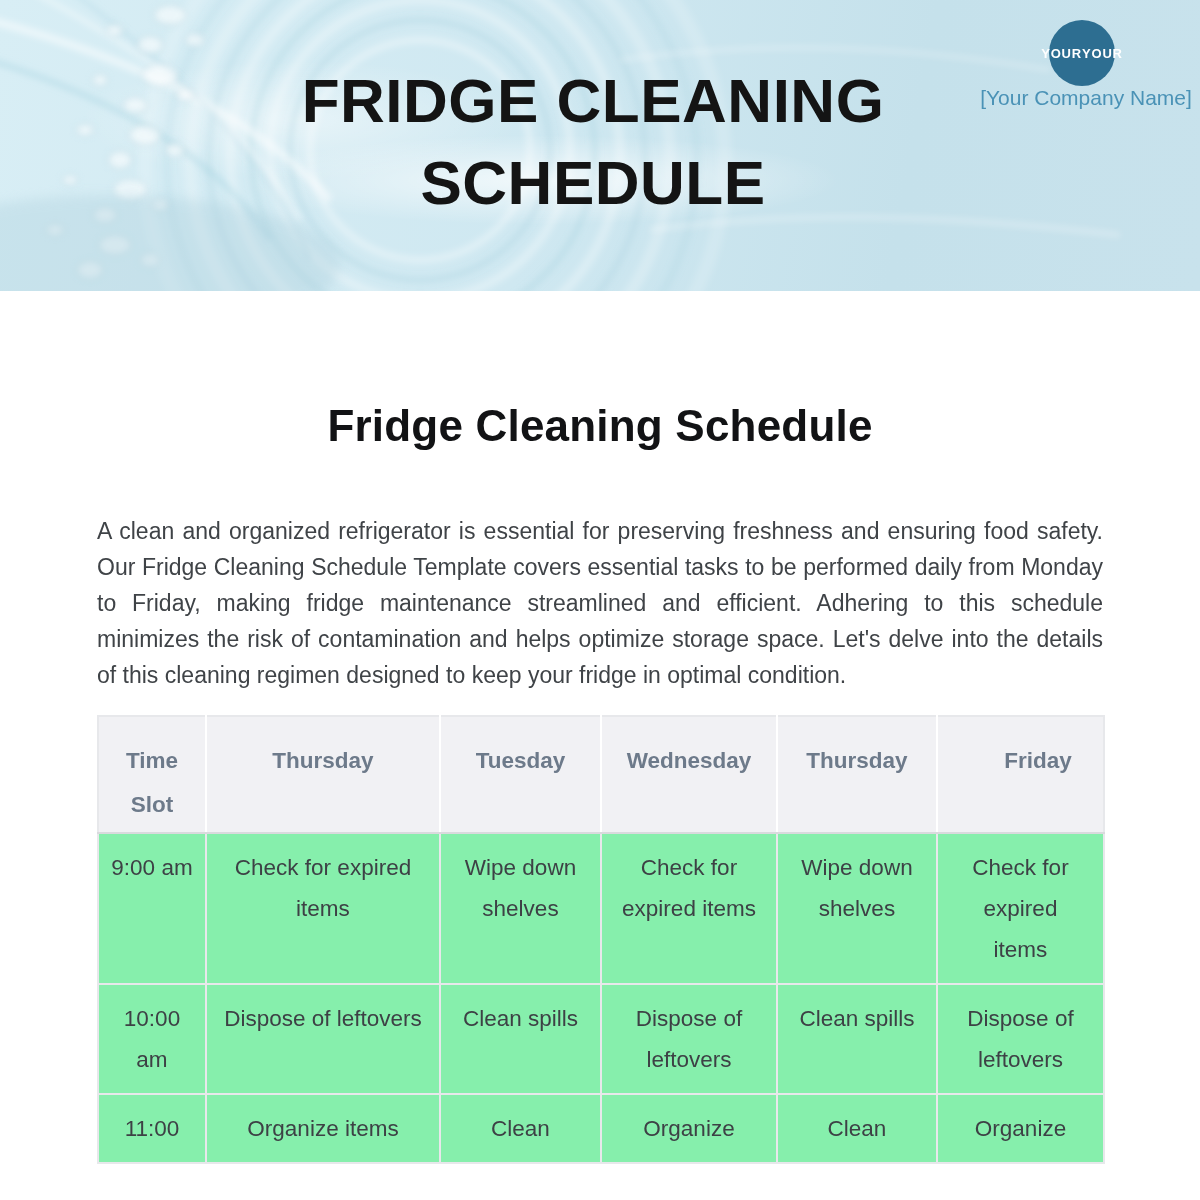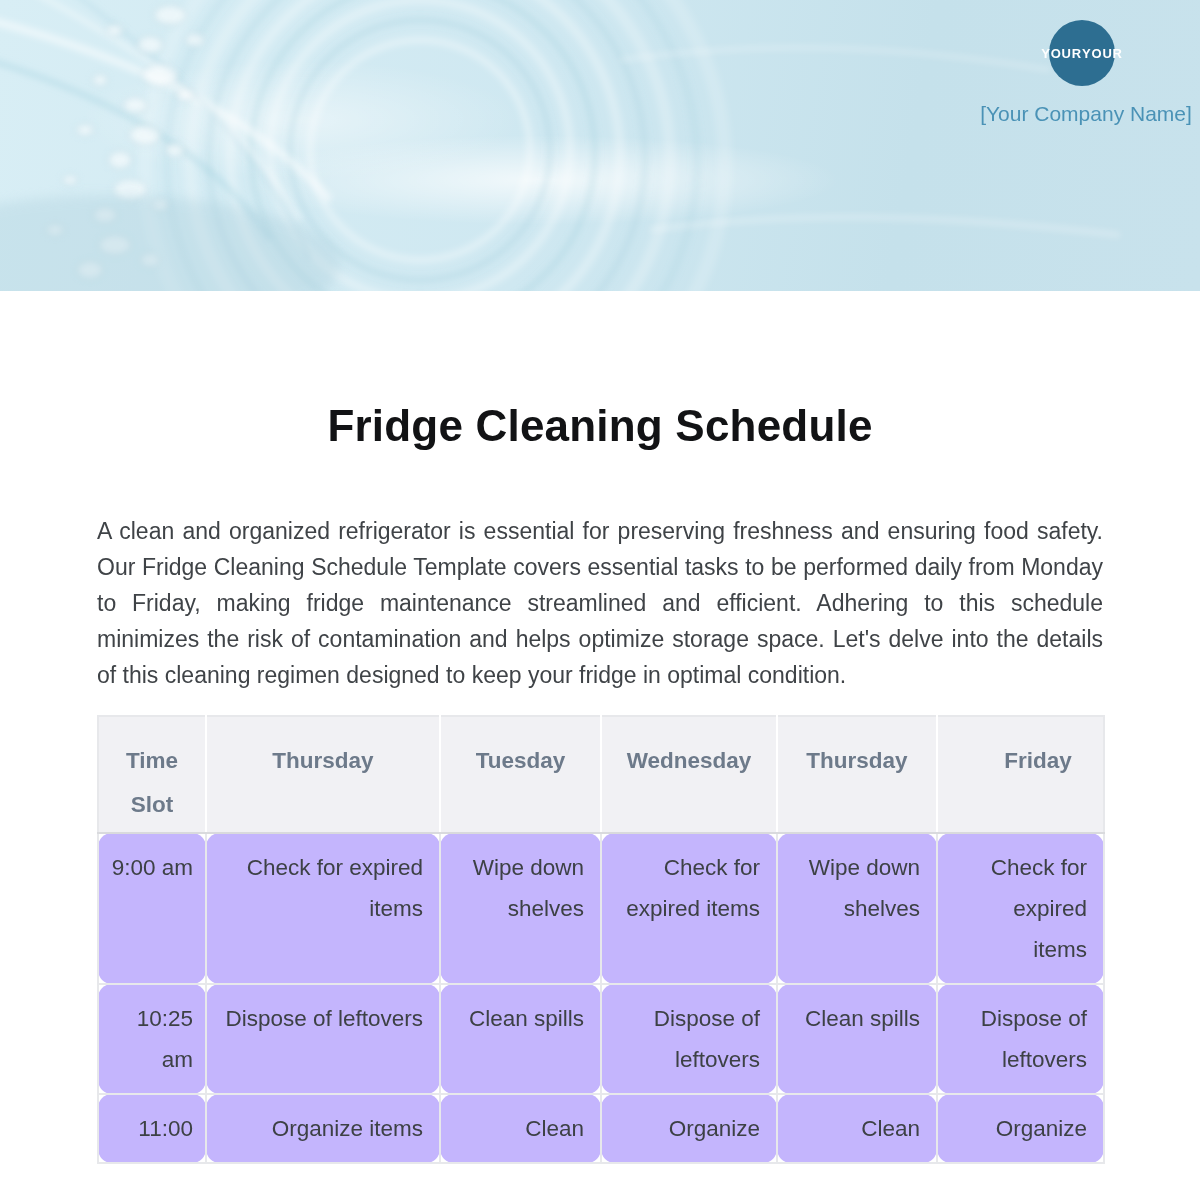--- a/index.html
+++ b/index.html
@@ -13,41 +13,41 @@
   .banner svg.water { position:absolute; inset:0; }
   .banner-title { position:absolute; top:60px; left:0; width:100%; padding-right:14px;
                   text-align:center; font-weight:800; font-size:62px; line-height:82px;
                   letter-spacing:0.5px; color:#141414; }
   .brand { position:absolute; top:0; right:0; width:300px; height:140px; }
   .logo-circle { position:absolute; left:auto; right:85px; top:20px; width:66px; height:66px;
                  border-radius:50%; background:#2d6e91; color:#ffffff; display:flex;
                  flex-direction:row; align-items:center; justify-content:center;
                  font-size:13px; line-height:15px; font-weight:600; letter-spacing:0.8px; }
   .company-name { position:absolute; top:86px; right:8px; width:212px; text-align:center;
-                  font-size:21px; color:#4a92b6;margin-top:16px; }
+                  font-size:21px; color:#4a92b6; }
 
   
   .doc-heading { margin-top:110px; text-align:center; font-size:44px; line-height:50px;
                  font-weight:700; color:#121315; letter-spacing:0.2px; }
   .intro { margin:62px 97px 0 97px; font-size:23px; line-height:36px; color:#3f4347;
            text-align:justify; }
 
   
   .table-wrap { margin:22px 0 0 97px; width:1006px; }
   table { border-collapse:collapse; table-layout:fixed; width:1006px;
           font-size:22.5px; color:#3d4145; }
   th, td { border:2px solid #e7e8eb; }
   th { background:#f1f1f4; color:#6d7a8a; font-weight:700; font-size:22.5px;
        line-height:44px; padding:22px 10px 5px 10px; vertical-align:top; text-align:center; }
   th.inner { border-left-color:#ffffff; border-right-color:#ffffff; }
   th.first { border-left-color:#e7e8eb; }
   th.last  { border-right-color:#e7e8eb;padding-left:45px; }
   th { border-bottom-color:#d9dadd; }
-  td { background:#c4b5fd; vertical-align:top; text-align:right;
-       line-height:41px; padding:13px 16px;border-radius:14px; }
+  td { background:#86efac; vertical-align:top; text-align:center;
+       line-height:41px; padding:13px 16px; }
   td.time { padding:13px 12px; }
 </style>
 </head>
 <body>
 
 <div class="page">
 
   <header class="banner">
     <svg class="water" viewBox="0 0 1200 291" width="1200" height="291" preserveAspectRatio="none">
       <defs>
@@ -112,20 +112,22 @@
 
       <ellipse cx="110" cy="265" rx="230" ry="70" fill="#accfdc" opacity="0.35" filter="url(#b6)"></ellipse>
 
       <g fill="none" stroke="#ffffff" filter="url(#b3)">
         <path d="M620,60 C760,40 900,45 1050,70" stroke-width="5" opacity="0.25"></path>
         <path d="M650,230 C800,210 950,215 1120,235" stroke-width="6" opacity="0.25"></path>
       </g>
     </svg>
 
     <div class="banner-title">
+      <div>FRIDGE CLEANING</div>
+      <div>SCHEDULE</div>
     </div>
 
     <div class="brand">
       <div class="logo-circle">
         <span>YOUR</span>
         <span>YOUR</span>
       </div>
       <div class="company-name">[Your Company Name]</div>
     </div>
   </header>
@@ -158,21 +160,21 @@
         <tbody>
           <tr>
             <td class="time">9:00 am</td>
             <td>Check for expired items</td>
             <td>Wipe down shelves</td>
             <td>Check for expired items</td>
             <td>Wipe down shelves</td>
             <td>Check for expired items</td>
           </tr>
           <tr>
-            <td class="time">10:25 am</td>
+            <td class="time">10:00 am</td>
             <td>Dispose of leftovers</td>
             <td>Clean spills</td>
             <td>Dispose of leftovers</td>
             <td>Clean spills</td>
             <td>Dispose of leftovers</td>
           </tr>
           <tr>
             <td class="time">11:00</td>
             <td>Organize items</td>
             <td>Clean</td>

